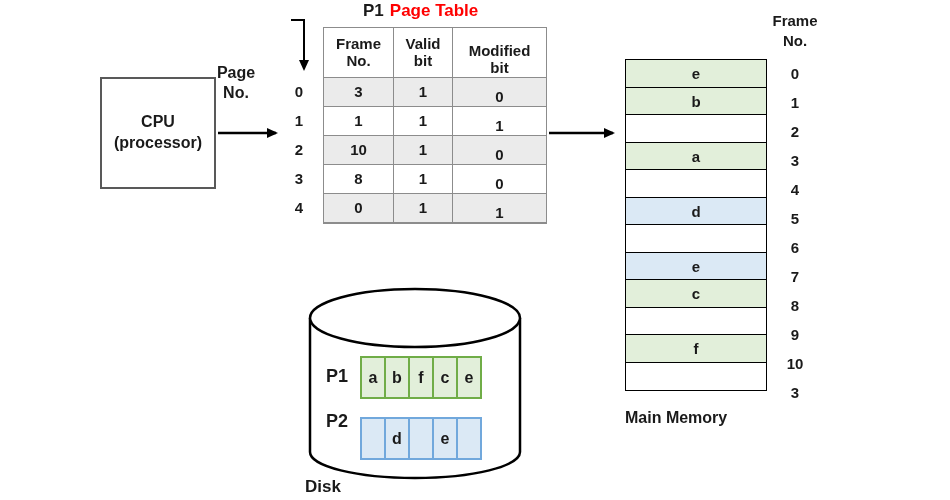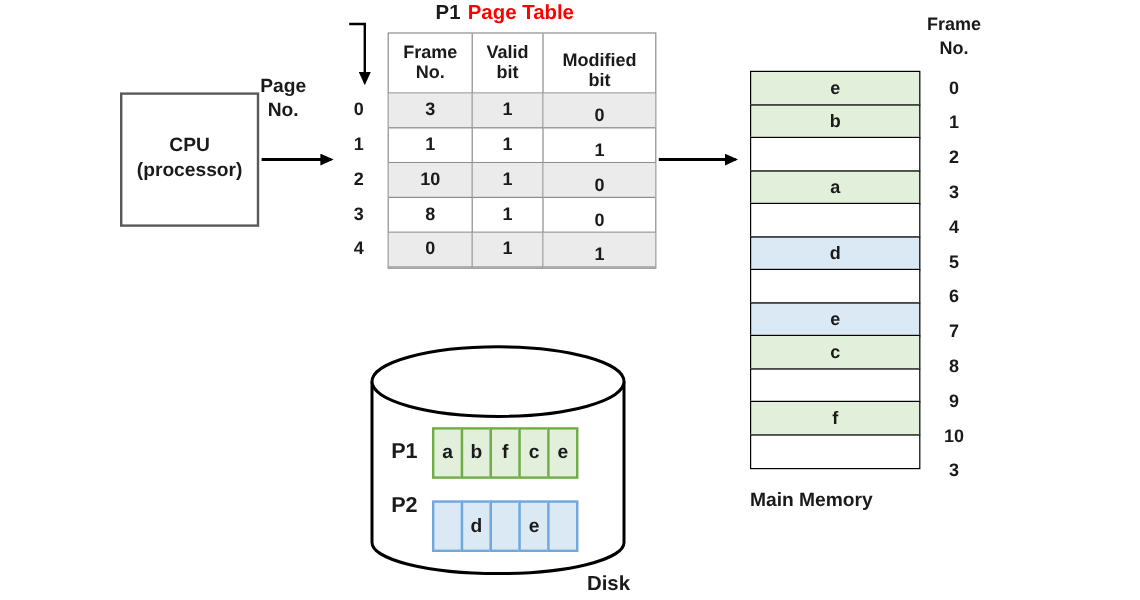--- a/index.html
+++ b/index.html
@@ -55,21 +55,21 @@
   }
   .mem-row:first-child{margin-top:0;}
   .mem-row.green{background:var(--green_fill);}
   .mem-row.blue{background:var(--blue_fill);}
   .frame-nos{left:775px;top:59px;width:40px;}
   .frame-nos div{height:29px;display:flex;align-items:center;justify-content:center;font-size:15px;}
   .frame-no-label{left:761px;top:11px;width:68px;text-align:center;font-size:15px;line-height:1.3;}
   .frame-no-label span{display:block;}
   .mm-label{left:625px;top:409px;width:142px;text-align:left;font-size:16px;}
   
-  .disk-label{left:305px;top:477px;width:220px;text-align:right;font-size:17px;}
+  .disk-label{left:305px;top:477px;width:220px;text-align:left;font-size:17px;}
   .disk-page-label{font-size:18px;}
   .p1-label{left:326px;top:366px;}
   .p2-label{left:326px;top:411px;}
   .disk-cells{display:flex;}
   .p1-cells{left:360px;top:356px;}
   .p2-cells{left:360px;top:417px;}
   .disk-cells .cell{
     width:26px;height:43px;box-sizing:border-box;margin-left:-2px;
     border:2px solid #999;display:flex;align-items:center;justify-content:center;font-size:16px;
     background:#fff;

